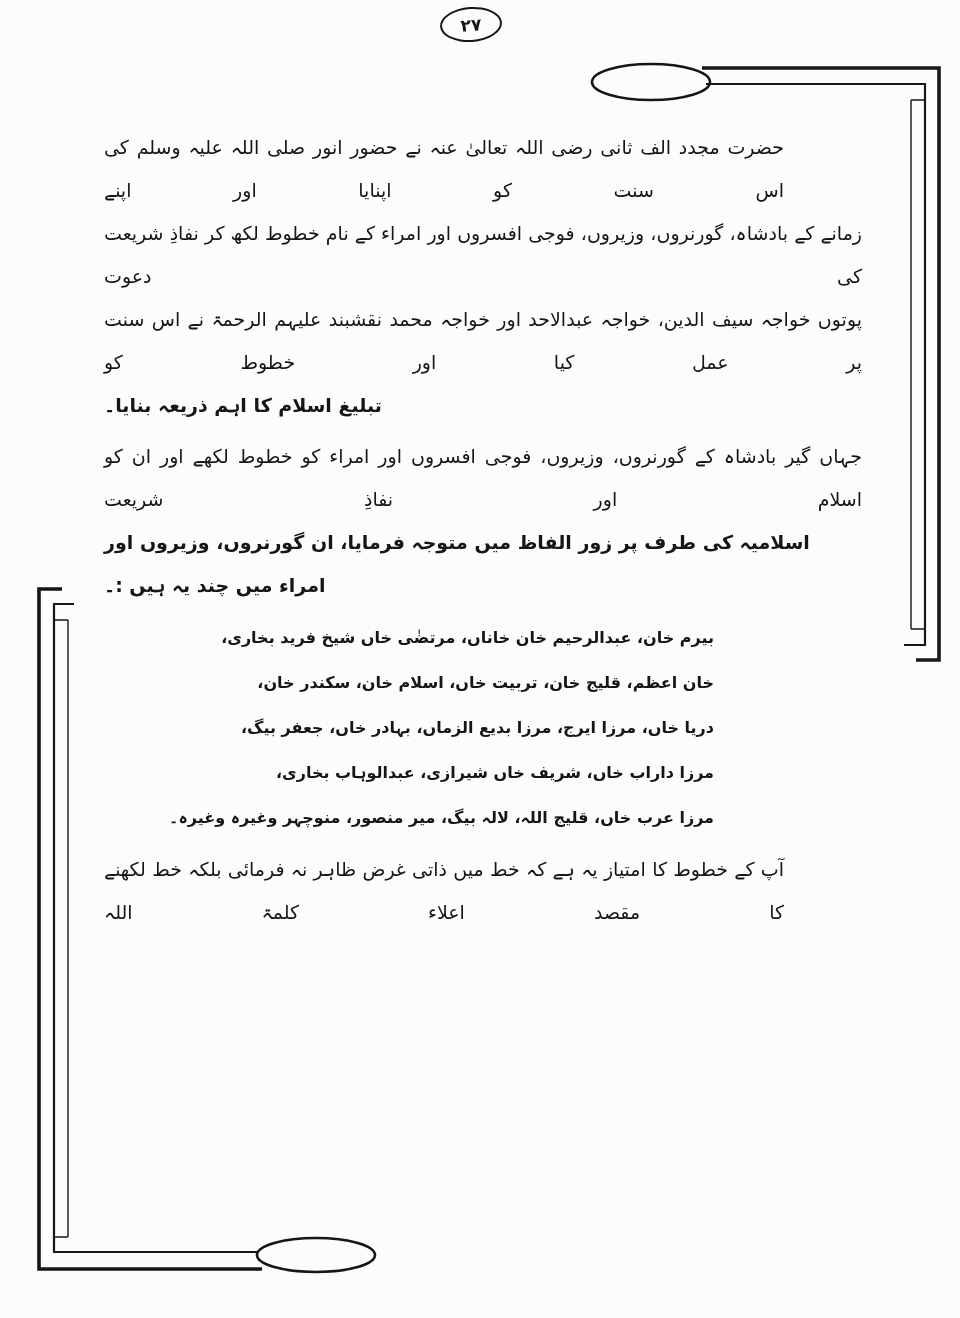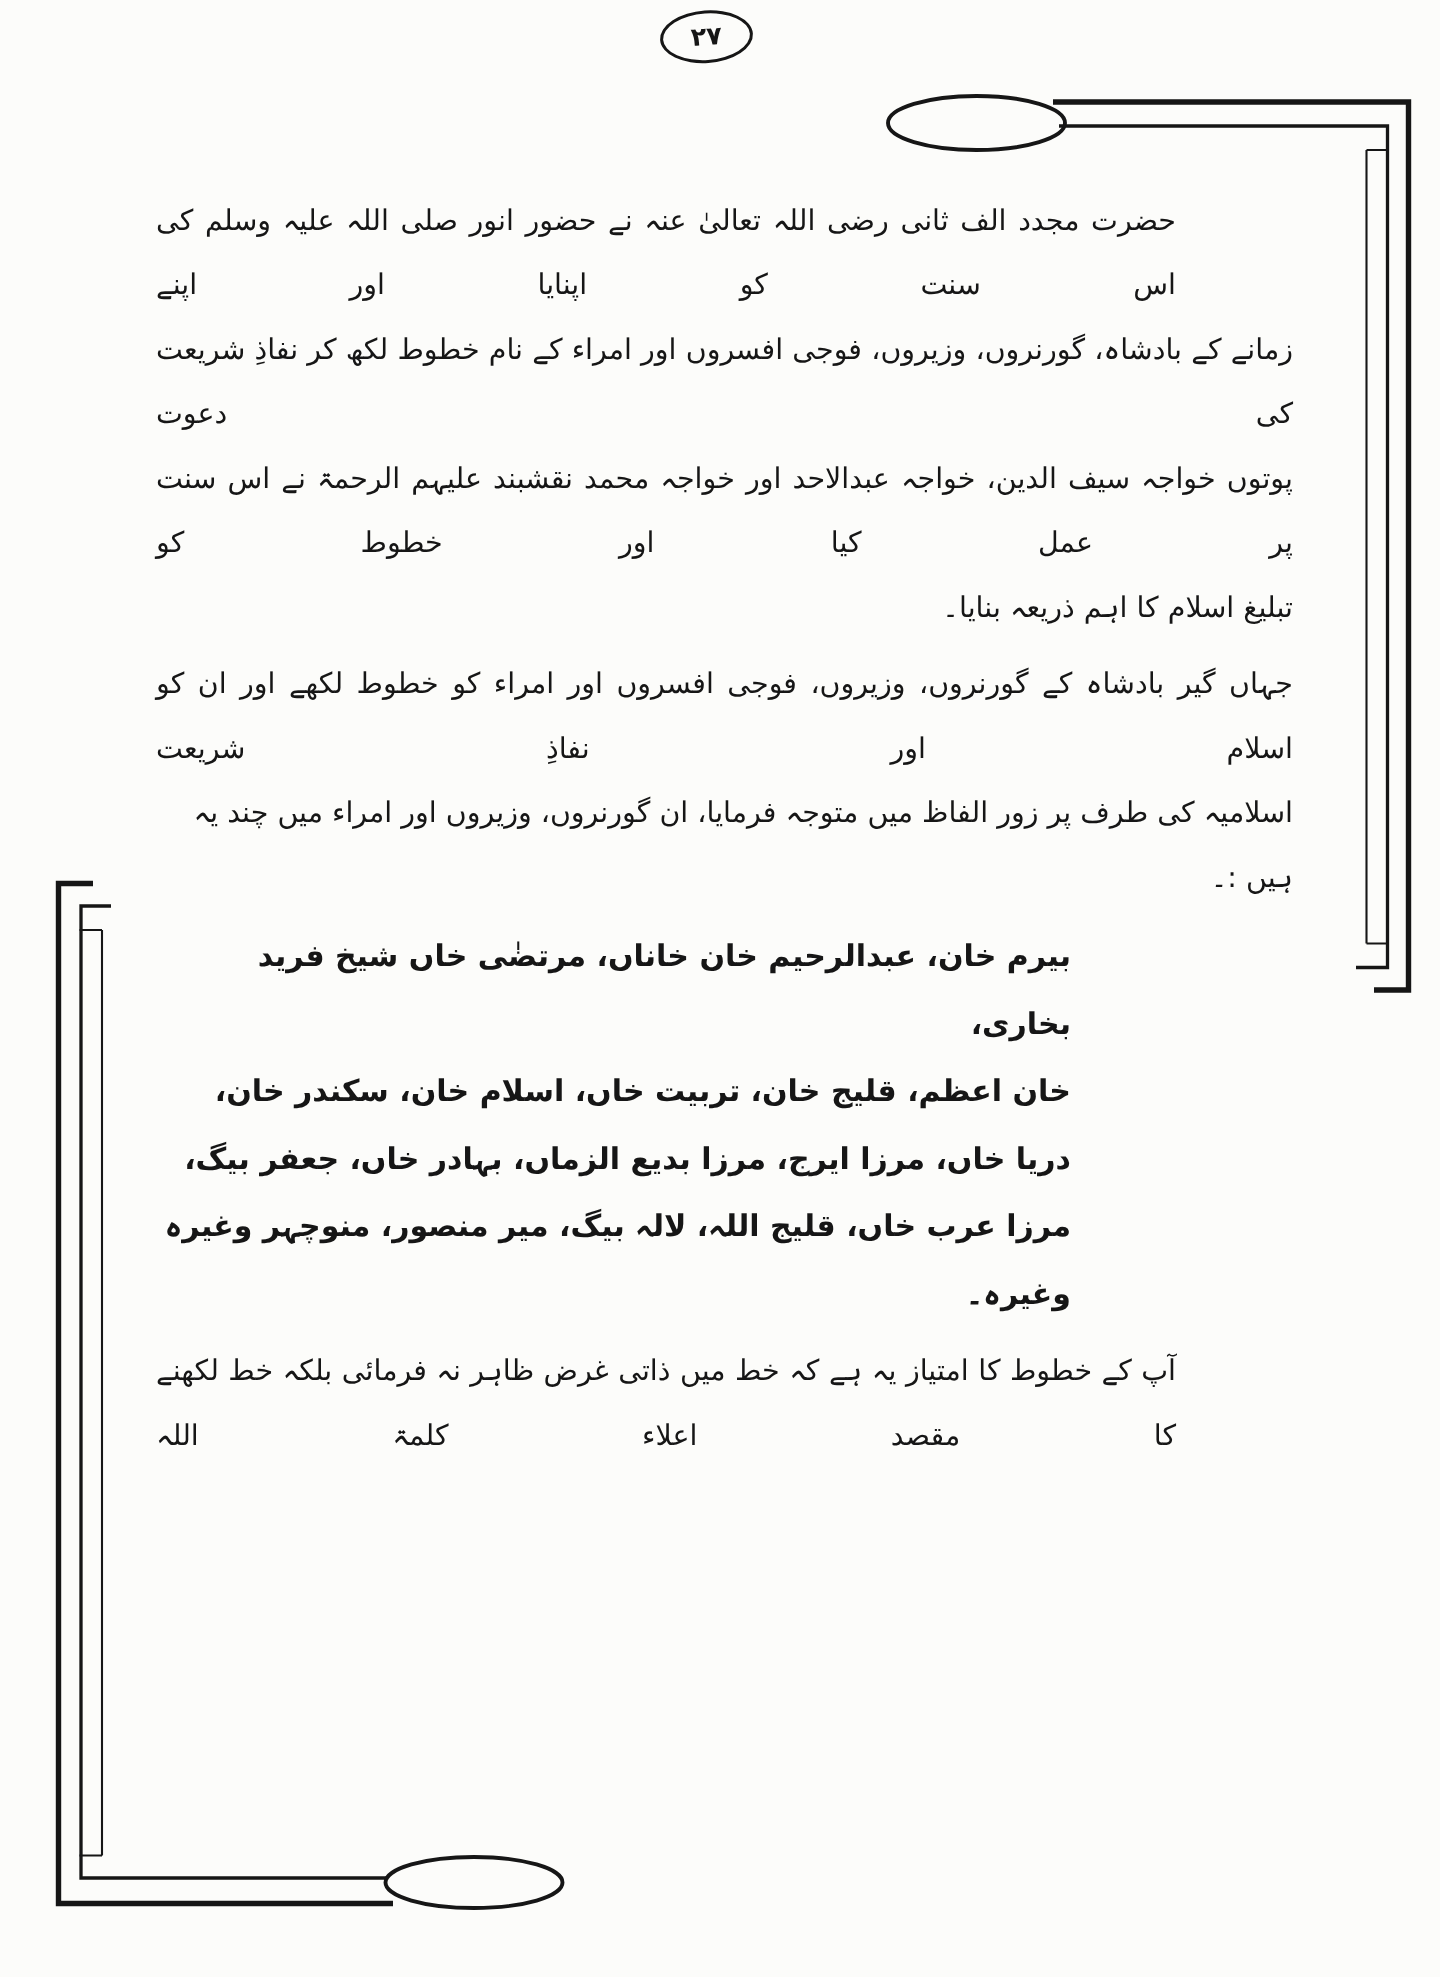--- a/index.html
+++ b/index.html
@@ -52,24 +52,24 @@
   .para{margin:0 12px 8px 0;}
   .line{
     font-size:19px;
     line-height:43px;
     color:var(--ink);
   }
   .just{
     text-align:justify;
     text-align-last:justify;
   }
-  .last{text-align:right;}
+  .last{text-align:left;font-weight:bold;}
   .first{padding-right:78px;}
   .list-line{
-    font-size:20px;
+    font-size:16px;
     line-height:45px;
     font-weight:600;
     text-align:right;
     padding-right:148px;
   }
 </style>
 </head>
 <body>
 
 <div class="page">
@@ -101,20 +101,21 @@
         <div class="line last">تبلیغ اسلام کا اہم ذریعہ بنایا۔</div>
       </div>
       <div class="para body">
         <div class="line just">جہاں گیر بادشاہ کے گورنروں، وزیروں، فوجی افسروں اور امراء کو خطوط لکھے اور ان کو اسلام اور نفاذِ شریعت</div>
         <div class="line last">اسلامیہ کی طرف پر زور الفاظ میں متوجہ فرمایا، ان گورنروں، وزیروں اور امراء میں چند یہ ہیں :۔</div>
       </div>
       <div class="para list">
         <div class="line list-line">بیرم خان، عبدالرحیم خان خاناں، مرتضٰی خاں شیخ فرید بخاری،</div>
         <div class="line list-line">خان اعظم، قلیج خان، تربیت خاں، اسلام خان، سکندر خان،</div>
         <div class="line list-line">دریا خاں، مرزا ایرج، مرزا بدیع الزماں، بہادر خاں، جعفر بیگ،</div>
+        <div class="line list-line">مرزا داراب خاں، شریف خاں شیرازی، عبدالوہاب بخاری،</div>
         <div class="line list-line">مرزا عرب خاں، قلیج اللہ، لالہ بیگ، میر منصور، منوچہر وغیرہ وغیرہ۔</div>
       </div>
       <div class="para body">
         <div class="line just first">آپ کے خطوط کا امتیاز یہ ہے کہ خط میں ذاتی غرض ظاہر نہ فرمائی بلکہ خط لکھنے کا مقصد اعلاء کلمۃ اللہ</div>
       </div>
     </div>
 
 </div>
 
 </body></html>

